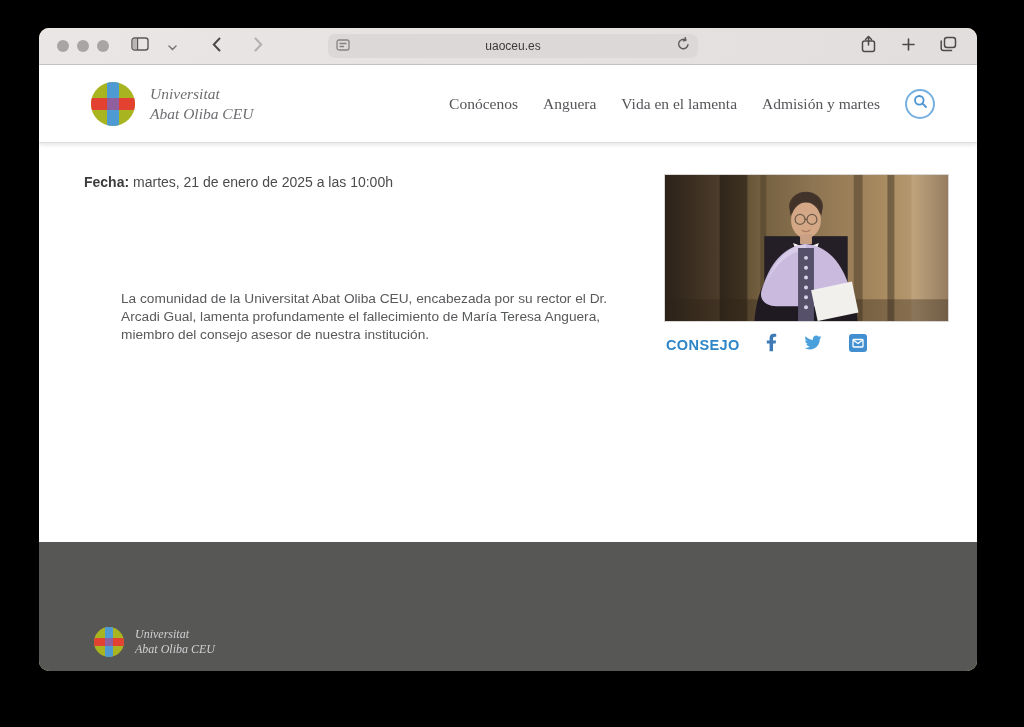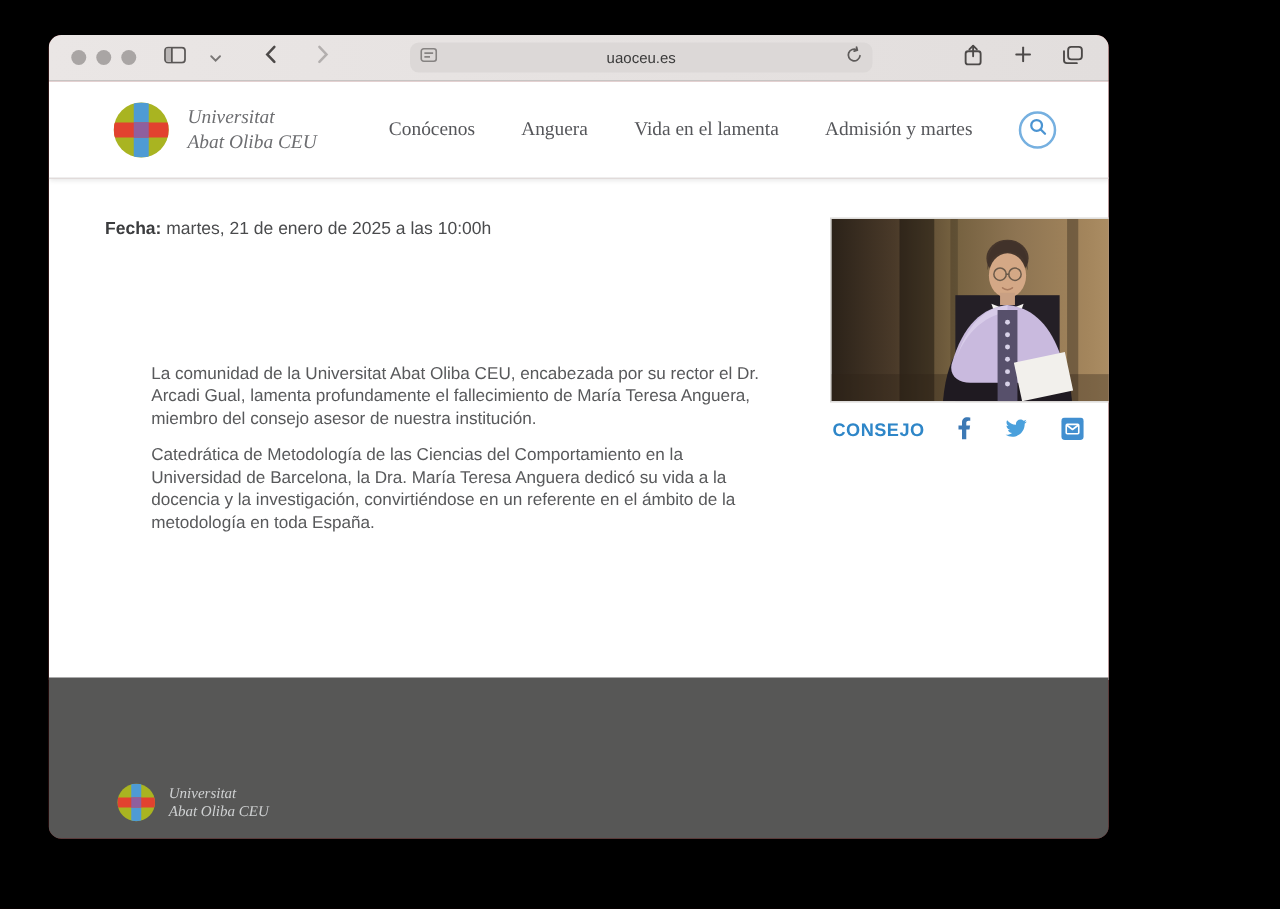--- a/index.html
+++ b/index.html
@@ -1,18 +1,18 @@
 <!DOCTYPE html>
 <html><head>
 <meta charset="utf-8">
 <style>
   html,body{margin:0;padding:0;background:#000;width:1024px;height:727px;overflow:hidden;
     font-family:"Liberation Sans",sans-serif;}
-  .window{position:absolute;left:39px;top:28px;width:848px;height:643px;border-radius:10px;
-    overflow:hidden;background:#7f1d1d;box-shadow:0 25px 60px rgba(0,0,0,.65);}
+  .window{position:absolute;left:39px;top:28px;width:938px;height:643px;border-radius:10px;
+    overflow:hidden;background:#fef9c3;box-shadow:0 25px 60px rgba(0,0,0,.65);}
   
   .titlebar{position:relative;height:36px;background:linear-gradient(90deg,#eae6e5,#e2dedd);
     border-bottom:1px solid #c9c5c4;display:flex;align-items:center;}
   .lights{display:flex;gap:8px;margin-left:18px;}
   .light{width:12px;height:12px;border-radius:50%;background:#a9a5a4;}
   .tb-btn{display:flex;align-items:center;justify-content:center;height:26px;min-width:26px;
     color:#4f4c4b;border-radius:5px;}
   .tb-group{display:flex;align-items:center;margin-left:18px;gap:6px;}
   .urlbar{position:absolute;left:289px;top:6px;width:370px;height:24px;background:#dcd8d7;
     border-radius:7px;display:flex;align-items:center;justify-content:center;}
@@ -26,21 +26,21 @@
   .logo{display:flex;align-items:center;gap:15px;margin-left:52px;}
   .logo-mark{position:relative;border-radius:50%;overflow:hidden;background:#a9b421;}
   .logo-mark.big{width:44px;height:44px;}
   .logo-mark .vbar{position:absolute;left:50%;top:0;bottom:0;transform:translateX(-50%);background:#4e9bd4;}
   .logo-mark .hbar{position:absolute;top:50%;left:0;right:0;transform:translateY(-50%);background:#e2422f;}
   .logo-mark .cbar{position:absolute;left:50%;top:50%;transform:translate(-50%,-50%);background:#8f5f9e;}
   .logo-mark.big .vbar{width:12px;} .logo-mark.big .hbar{height:12px;}
   .logo-mark.big .cbar{width:12px;height:12px;}
   .logo-text{font-family:"Liberation Serif",serif;font-style:italic;font-size:15.5px;
     line-height:1.25;color:#6d6e71;}
-  .nav{margin-left:auto;display:flex;align-items:center;gap:37px;padding-right:42px;}
+  .nav{margin-left:auto;display:flex;align-items:center;gap:25px;padding-right:42px;}
   .nav a{font-family:"Liberation Serif",serif;font-size:15.5px;color:#55565a;text-decoration:none;}
   .search-btn{width:30px;height:30px;border-radius:50%;border:2px solid #76b0e0;display:flex;
     align-items:center;justify-content:center;background:#fff;box-sizing:border-box;}
   
   .main{position:relative;background:#fff;height:401px;}
   .date-line{position:absolute;left:45px;top:31px;font-size:14px;color:#4a4b4d;}
   .date-line b{color:#3b3c3e;margin-top:38px;}
   .headline{position:absolute;left:45px;top:63px;width:592px;font-size:19px;font-weight:bold;
     color:#1d1d1b;line-height:1.32;letter-spacing:-0.1px;}
   .paras{position:absolute;left:82px;top:147px;width:494px;}
@@ -182,21 +182,20 @@
       </div>
     </div>
   </div>
 
   <div class="main">
     <div class="date-line"><b>Fecha:</b><span> martes, 21 de enero de 2025 a las 10:00h</span></div>
 
 
     <div class="paras">
       <p>La comunidad de la Universitat Abat Oliba CEU, encabezada por su rector el Dr. Arcadi Gual, lamenta profundamente el fallecimiento de María Teresa Anguera, miembro del consejo asesor de nuestra institución.</p>
-      <p>Catedrática de Metodología de las Ciencias del Comportamiento en la Universidad de Barcelona, la Dra. María Teresa Anguera dedicó su vida a la docencia y la investigación, convirtiéndose en un referente en el ámbito de la metodología en toda España.</p>
     </div>
 
     <div class="photo">
       <svg viewBox="0 0 285 148" preserveAspectRatio="none">
         <defs>
           <linearGradient id="stone" x1="0" y1="0" x2="1" y2="0">
             <stop offset="0" stop-color="#2b2219"></stop>
               <stop offset="0.18" stop-color="#4a3a29"></stop>
             <stop offset="0.34" stop-color="#74603f"></stop>
               <stop offset="0.52" stop-color="#8d7452"></stop>

